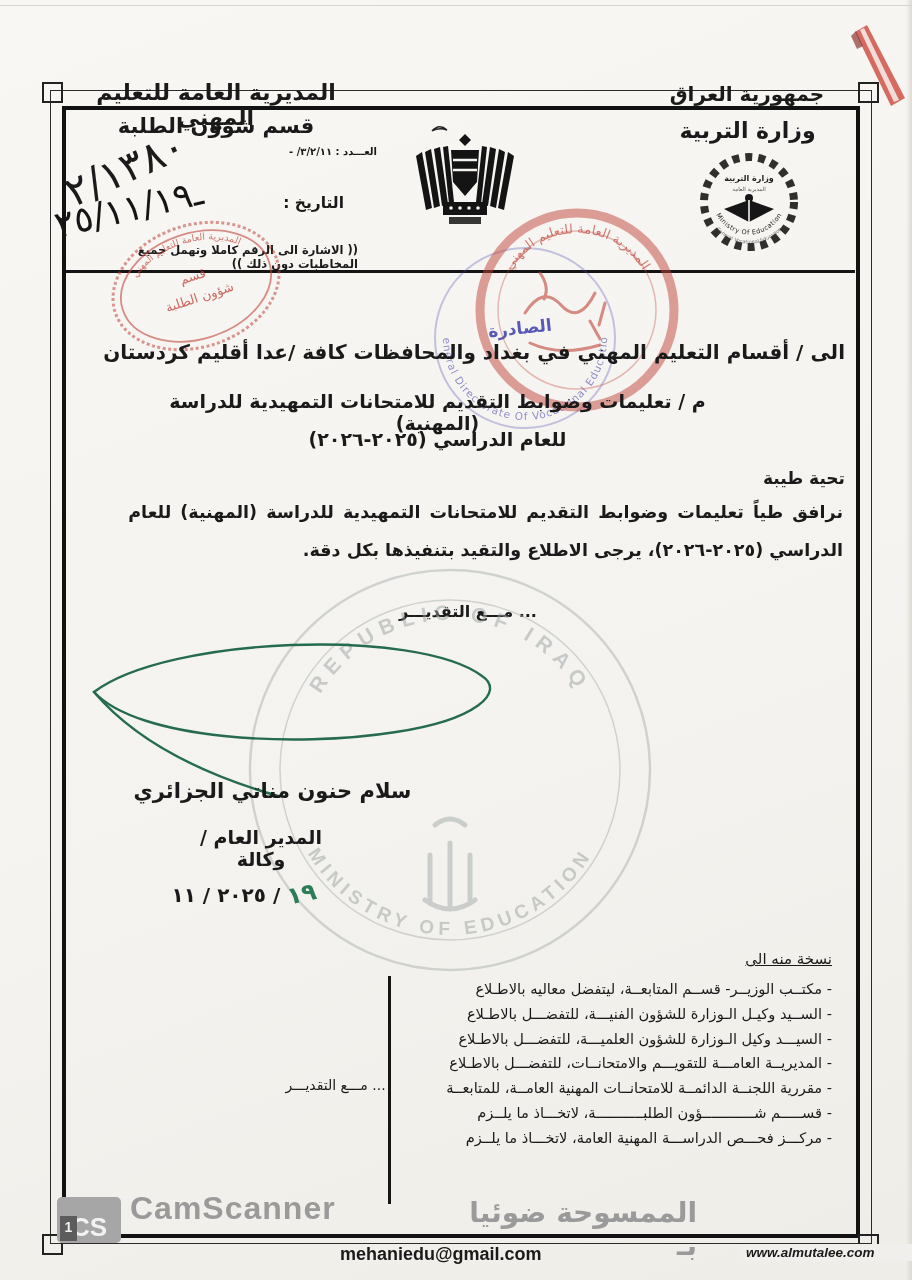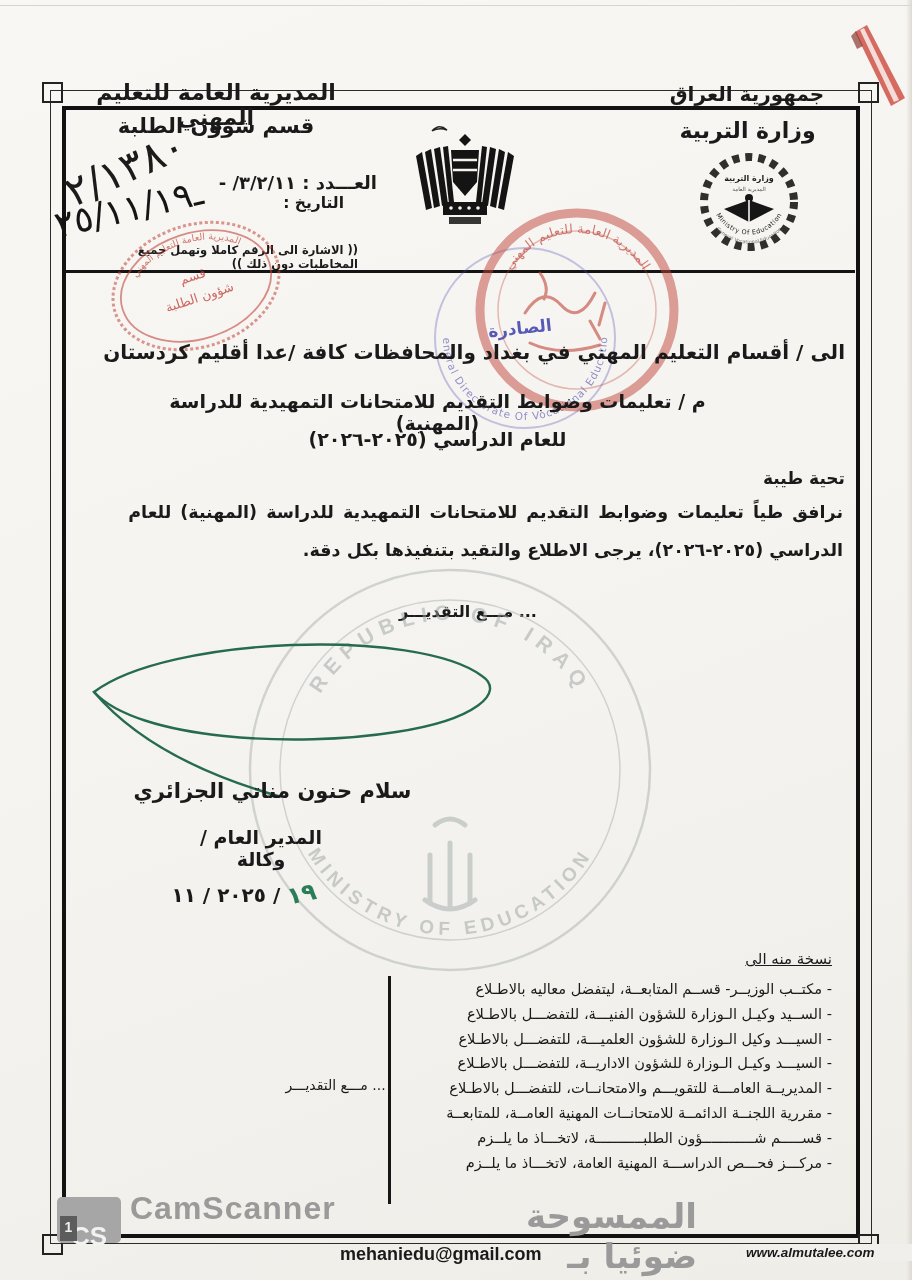--- a/index.html
+++ b/index.html
@@ -61,21 +61,21 @@
     <circle cx="56" cy="48" r="4" fill="#161616"></circle>
     <path d="M31,59 L56,50 L81,59 L56,72 Z" fill="#161616"></path>
     <path d="M56,50 L56,72" stroke="#f5f3ef" stroke-width="1.6"></path>
     <text font-size="6.5" fill="#222" letter-spacing="0.5"><textPath href="#lgBot" startOffset="50%" text-anchor="middle">Ministry Of Education</textPath></text>
     <text font-size="5" fill="#444" opacity="0.75"><textPath href="#lgBot2" startOffset="50%" text-anchor="middle">General Vocational Education</textPath></text>
   </svg>
 
   <div class="abs rtl b ctr" style="left:75px;top:80px;width:282px;font-size:22px;">المديرية العامة للتعليم المهني</div>
   <div class="abs rtl b ctr" style="left:110px;top:114px;width:212px;font-size:21px;text-align:center;">قسم شؤون الطلبة</div>
 
-  <div class="abs rtl b rgt" style="left:150px;top:172px;width:183px;font-size:18px;padding-left:44px;">
+  <div class="abs rtl b rgt" style="left:150px;top:146px;width:183px;font-size:10px;padding-left:44px;">
     <span>العـــدد :</span>
     <span class="ltr">- /٣/٢/١١</span>
   </div>
   <div class="abs rtl b rgt" style="left:211px;top:194px;width:133px;font-size:15.5px;">التاريخ :</div>
 
   <div class="abs ltr handwriting" style="left:58px;top:126px;width:215px;font-size:42px;color:#1b1b1b;transform:rotate(-24deg);">٢/١٣٨٠</div>
   <div class="abs ltr handwriting" style="left:52px;top:178px;width:240px;font-size:36px;color:#151515;transform:rotate(-13deg);">ـ٢٥/١١/١٩</div>
 
   <svg class="abs" style="left:398px;top:122px;" width="134" height="120">
     <path d="M34,9 q7,-8 15,-1 q-8,-3 -15,1" fill="none" stroke="#222" stroke-width="1.4"></path>
@@ -183,33 +183,32 @@
   <div class="abs ltr b ctr" style="left:135px;top:880px;width:218px;font-size:20px;">
     <span>٢٠٢٥ / ١١ / </span><span class="green-day" style="color:#2a7d57;">١٩</span>
   </div>
 
   <div class="abs rtl underline" style="left:720px;top:950px;width:112px;font-size:15px;">نسخة منه الى</div>
   <div class="abs list-vline"></div>
   <div class="abs rtl rgt" style="left:394px;top:977px;width:438px;font-size:14.6px;line-height:24.8px;">
     <div>- مكتــب الوزيــر- قســم المتابعــة، ليتفضل معاليه بالاطـلاع</div>
     <div>- الســيد وكيـل الـوزارة للشؤون الفنيـــة، للتفضـــل بالاطـلاع</div>
     <div>- السيـــد وكيل الـوزارة للشؤون العلميـــة، للتفضـــل بالاطـلاع</div>
-    <div>- السيـــد وكيـل الـوزارة للشؤون الاداريــة، للتفضـــل بالاطـلاع</div>
     <div>- المديريــة العامـــة للتقويـــم والامتحانــات، للتفضـــل بالاطـلاع</div>
     <div>- مقررية اللجنــة الدائمــة للامتحانــات المهنية العامــة، للمتابعــة</div>
     <div>- قســـــم شــــــــــــؤون الطلبـــــــــــة، لاتخـــاذ ما يلــزم</div>
     <div>- مركـــز فحـــص الدراســـة المهنية العامة، لاتخـــاذ ما يلــزم</div>
   </div>
   <div class="abs rtl ctr" style="left:283px;top:1077px;width:105px;font-size:14px;">... مـــع التقديـــر</div>
 
   <div class="abs" style="left:57px;top:1197px;width:64px;height:46px;background:#a6a6a6;border-radius:5px;">
-    <div class="abs latin b" style="left:14px;top:24px;font-size:26px;color:#f2f2f2;">CS</div>
+    <div class="abs latin b" style="left:14px;top:15px;font-size:26px;color:#f2f2f2;">CS</div>
     <div class="abs" style="left:3px;top:19px;width:17px;height:25px;background:#5c5c5c;">
       <div class="abs latin b ctr" style="left:0;top:3px;width:17px;font-size:14px;color:#eee;">1</div>
     </div>
   </div>
   <div class="abs latin gray" style="left:130px;top:1190px;font-size:32px;font-weight:bold;letter-spacing:1px;">CamScanner</div>
-  <div class="abs rtl gray b" style="left:452px;top:1196px;width:245px;font-size:34px;">الممسوحة ضوئيا بـ</div>
+  <div class="abs rtl gray b" style="left:452px;top:1196px;width:245px;font-size:28px;">الممسوحة ضوئيا بـ</div>
 
   <div class="abs latin b ltr ctr" style="left:340px;top:1244px;width:190px;font-size:18px;">mehaniedu@gmail.com</div>
   <div class="abs latin b ltr" style="left:742px;top:1244px;width:165px;font-size:13.5px;font-style:italic;background:#f1efeb;padding:1px 4px;border-radius:3px;">www.almutalee.com</div>
 
 </div>
 
 </body></html>

